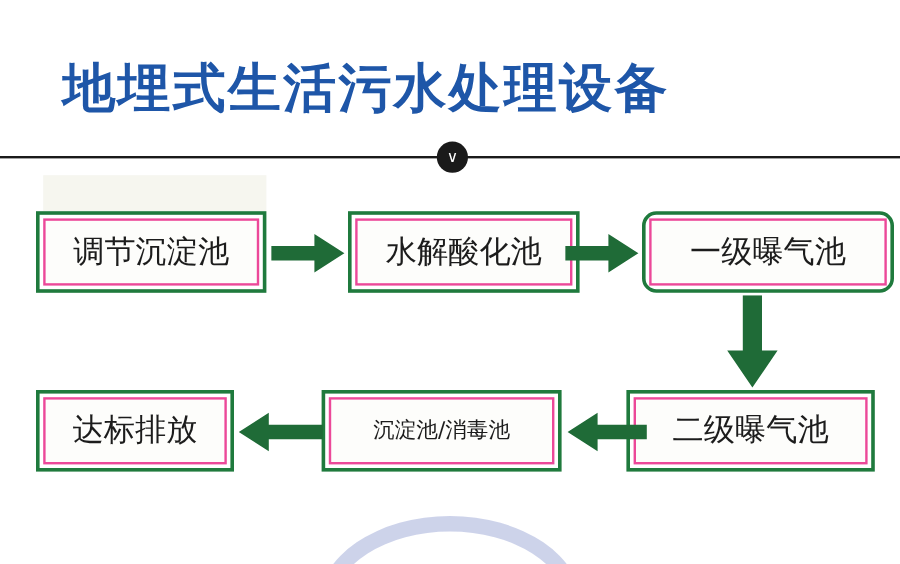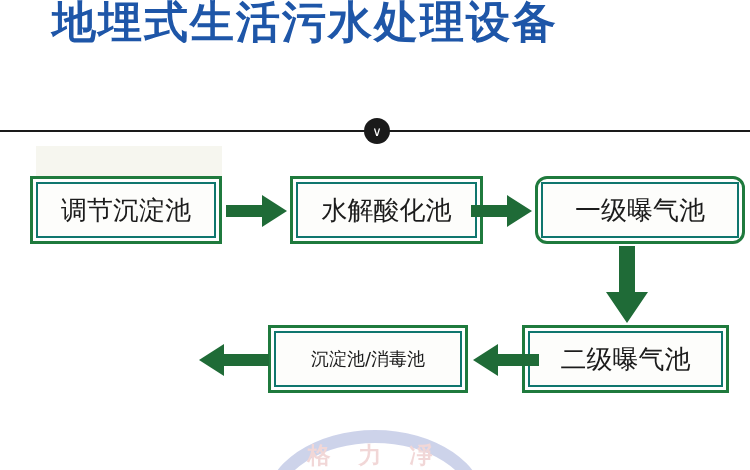--- a/index.html
+++ b/index.html
@@ -12,25 +12,25 @@
     background: #ffffff;
     font-family: "Liberation Sans", "DejaVu Sans", sans-serif;
     overflow: hidden;
     position: relative;
   }
 
   
   .title-bar {
     position: absolute;
     left: 0;
-    top: 0;
+    top: 15px;
     width: 610px;
     height: 118px;
     display: flex;
-    align-items: flex-start;
+    align-items: center;
     justify-content: center;
   }
   .page-title {
     font-size: 44px;
     font-weight: bold;
     color: #1e56a8;
     letter-spacing: 2px;
     line-height: 1;
     white-space: nowrap;
     font-family: "DejaVu Sans", "Liberation Sans", sans-serif;
@@ -87,21 +87,21 @@
     position: absolute;
     box-sizing: border-box;
     border: 3px solid #1f7a3d;
     background: #ffffff;
     padding: 3px;
   }
   .node-inner {
     box-sizing: border-box;
     width: 100%;
     height: 100%;
-    border: 2px solid #0f766e;
+    border: 2px solid #ec4899;
     background: #fdfdfb;
     display: flex;
     align-items: center;
     justify-content: center;
   }
   .node-label {
     font-size: 26px;
     color: #1c1c1c;
     white-space: nowrap;
     line-height: 1;
@@ -220,19 +220,23 @@
       <span class="node-label small">沉淀池/消毒池</span>
     </div>
   </div>
 
   <div class="arrow" style="left:198px; top:203px;">
     <svg width="72" height="34" viewBox="0 0 72 34" aria-hidden="true">
       <polygon points="71,11 26,11 26,1 1,17 26,33 26,23 71,23" fill="#1f6b37"></polygon>
     </svg>
   </div>
 
+  <div class="node" style="left:30px; top:185px; width:165px; height:68px;">
+    <div class="node-inner">
+      <span class="node-label">达标排放</span>
+    </div>
+  </div>
 
 </div>
 
 <div class="watermark">
   <div class="wm-arc"></div>
-  <div class="wm-text">格 力 凈</div>
 </div>
 
 </body></html>

